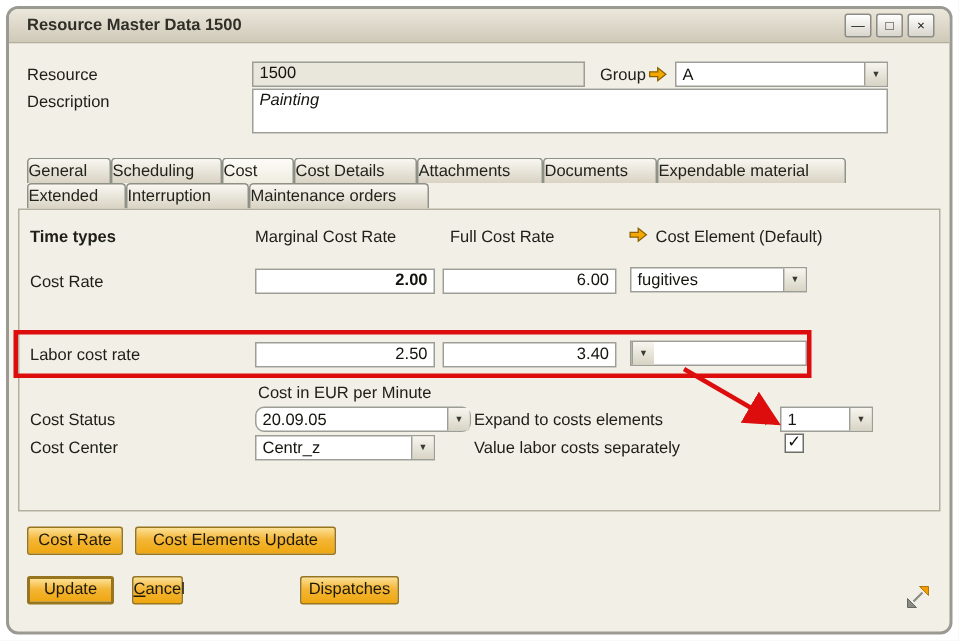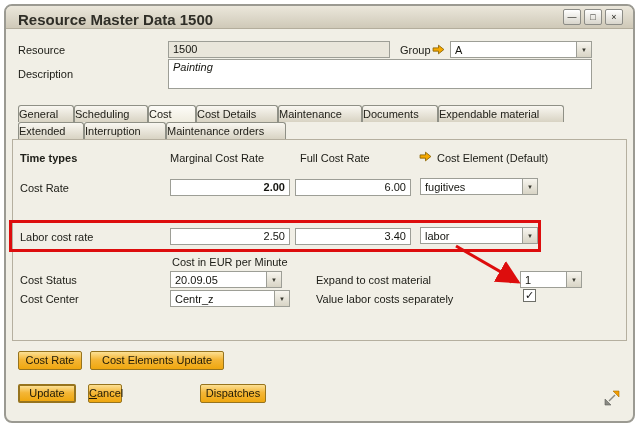--- a/index.html
+++ b/index.html
@@ -13,21 +13,21 @@
     position:absolute; left:4px; top:4px; width:631px; height:419px;
     border:2px solid #9b9a92; border-radius:8px; background:#f1efe6;
   }
   .titlebar {
     position:absolute; left:6px; top:6px; width:627px; height:23px;
     border-radius:6px 6px 0 0;
     background:linear-gradient(#ebe7db, #cfc9b8);
     border-bottom:1px solid #b3ad9c;
   }
   .title {
-    position:absolute; left:12px; top:5px; font-size:15px; font-weight:bold; color:#2f2e27;
+    position:absolute; left:12px; top:5px; font-size:11px; font-weight:bold; color:#2f2e27;
   }
   .winbtns { position:absolute; right:10px; top:3px; display:flex; gap:3px; }
   .winbtn {
     width:18px; height:16px; border:1px solid #8c8c86; border-radius:2px;
     background:linear-gradient(#ffffff,#d8d5cb);
     font-size:9px; color:#1f1f1a; text-align:center; line-height:14px; cursor:pointer;
   }
   .lbl { position:absolute; font-size:11px; color:#20201a; white-space:nowrap; }
   .bold { font-weight:bold; }
   .fld {
@@ -103,28 +103,28 @@
 
   <div class="lbl" style="left:400px; top:44px;">Group</div>
   <svg class="linkarrow" style="left:432px; top:44px;" viewBox="0 0 12 10">
     <path d="M1 3.5 h5 V1 l5 4 -5 4 V6.5 H1 z" fill="#f5a800" stroke="#8a6200" stroke-width="0.8"></path>
   </svg>
   <div class="dd" style="left:450px; top:41px; width:142px;">
     <div class="txt">A</div>
     <div class="btn">▼</div>
   </div>
 
-  <div class="lbl" style="left:18px; top:68px;">Description</div>
+  <div class="lbl" style="left:18px; top:62px;">Description</div>
   <div class="area" style="left:168px; top:59px; width:424px; height:30px;font-style:italic;">Painting</div>
 
   <div class="tab" style="left:18px; top:105px; width:56px;">General</div>
   <div class="tab" style="left:74px; top:105px; width:74px;">Scheduling</div>
   <div class="tab active" style="left:148px; top:105px; width:48px;">Cost</div>
   <div class="tab" style="left:196px; top:105px; width:82px;">Cost Details</div>
-  <div class="tab" style="left:278px; top:105px; width:84px;">Maintenance</div>
+  <div class="tab" style="left:278px; top:105px; width:84px;">Attachments</div>
   <div class="tab" style="left:438px; top:105px; width:126px;">Expendable material</div>
   <div class="tab" style="left:362px; top:105px; width:76px;">Documents</div>
 
   <div class="tab" style="left:18px; top:122px; width:66px;">Extended</div>
   <div class="tab" style="left:166px; top:122px; width:120px;">Maintenance orders</div>
   <div class="tab" style="left:84px; top:122px; width:82px;">Interruption</div>
 
   <div class="panel"></div>
 
   <div class="lbl bold" style="left:20px; top:152px;">Time types</div>
@@ -140,32 +140,31 @@
   <div class="fld num" style="left:295px; top:179px; width:116px;">6.00</div>
   <div class="dd" style="left:420px; top:178px; width:118px;">
     <div class="txt">fugitives</div>
     <div class="btn">▼</div>
   </div>
 
   <div class="lbl" style="left:20px; top:231px;">Labor cost rate</div>
   <div class="fld num" style="left:170px; top:228px; width:120px;">2.50</div>
   <div class="fld num" style="left:295px; top:228px; width:116px;">3.40</div>
   <div class="dd" style="left:420px; top:227px; width:118px;">
-    <div class="txt">labor</div>
     <div class="btn">▼</div>
   </div>
 
   <div class="lbl" style="left:172px; top:256px;">Cost in EUR per Minute</div>
 
   <div class="lbl" style="left:20px; top:274px;">Cost Status</div>
-  <div class="dd" style="left:170px; top:271px; width:112px;">
+  <div class="dd" style="left:170px; top:271px; width:144px;border-radius:6px;">
     <div class="txt">20.09.05</div>
     <div class="btn">▼</div>
   </div>
-  <div class="lbl" style="left:316px; top:274px;">Expand to cost material</div>
+  <div class="lbl" style="left:316px; top:274px;">Expand to costs elements</div>
   <svg class="linkarrow" style="left:504px; top:273px;" viewBox="0 0 12 10">
     <path d="M1 3.5 h5 V1 l5 4 -5 4 V6.5 H1 z" fill="#f5a800" stroke="#8a6200" stroke-width="0.8"></path>
   </svg>
   <div class="dd" style="left:520px; top:271px; width:62px;">
     <div class="txt">1</div>
     <div class="btn">▼</div>
   </div>
 
   <div class="lbl" style="left:20px; top:293px;">Cost Center</div>
   <div class="dd" style="left:170px; top:290px; width:120px;">

